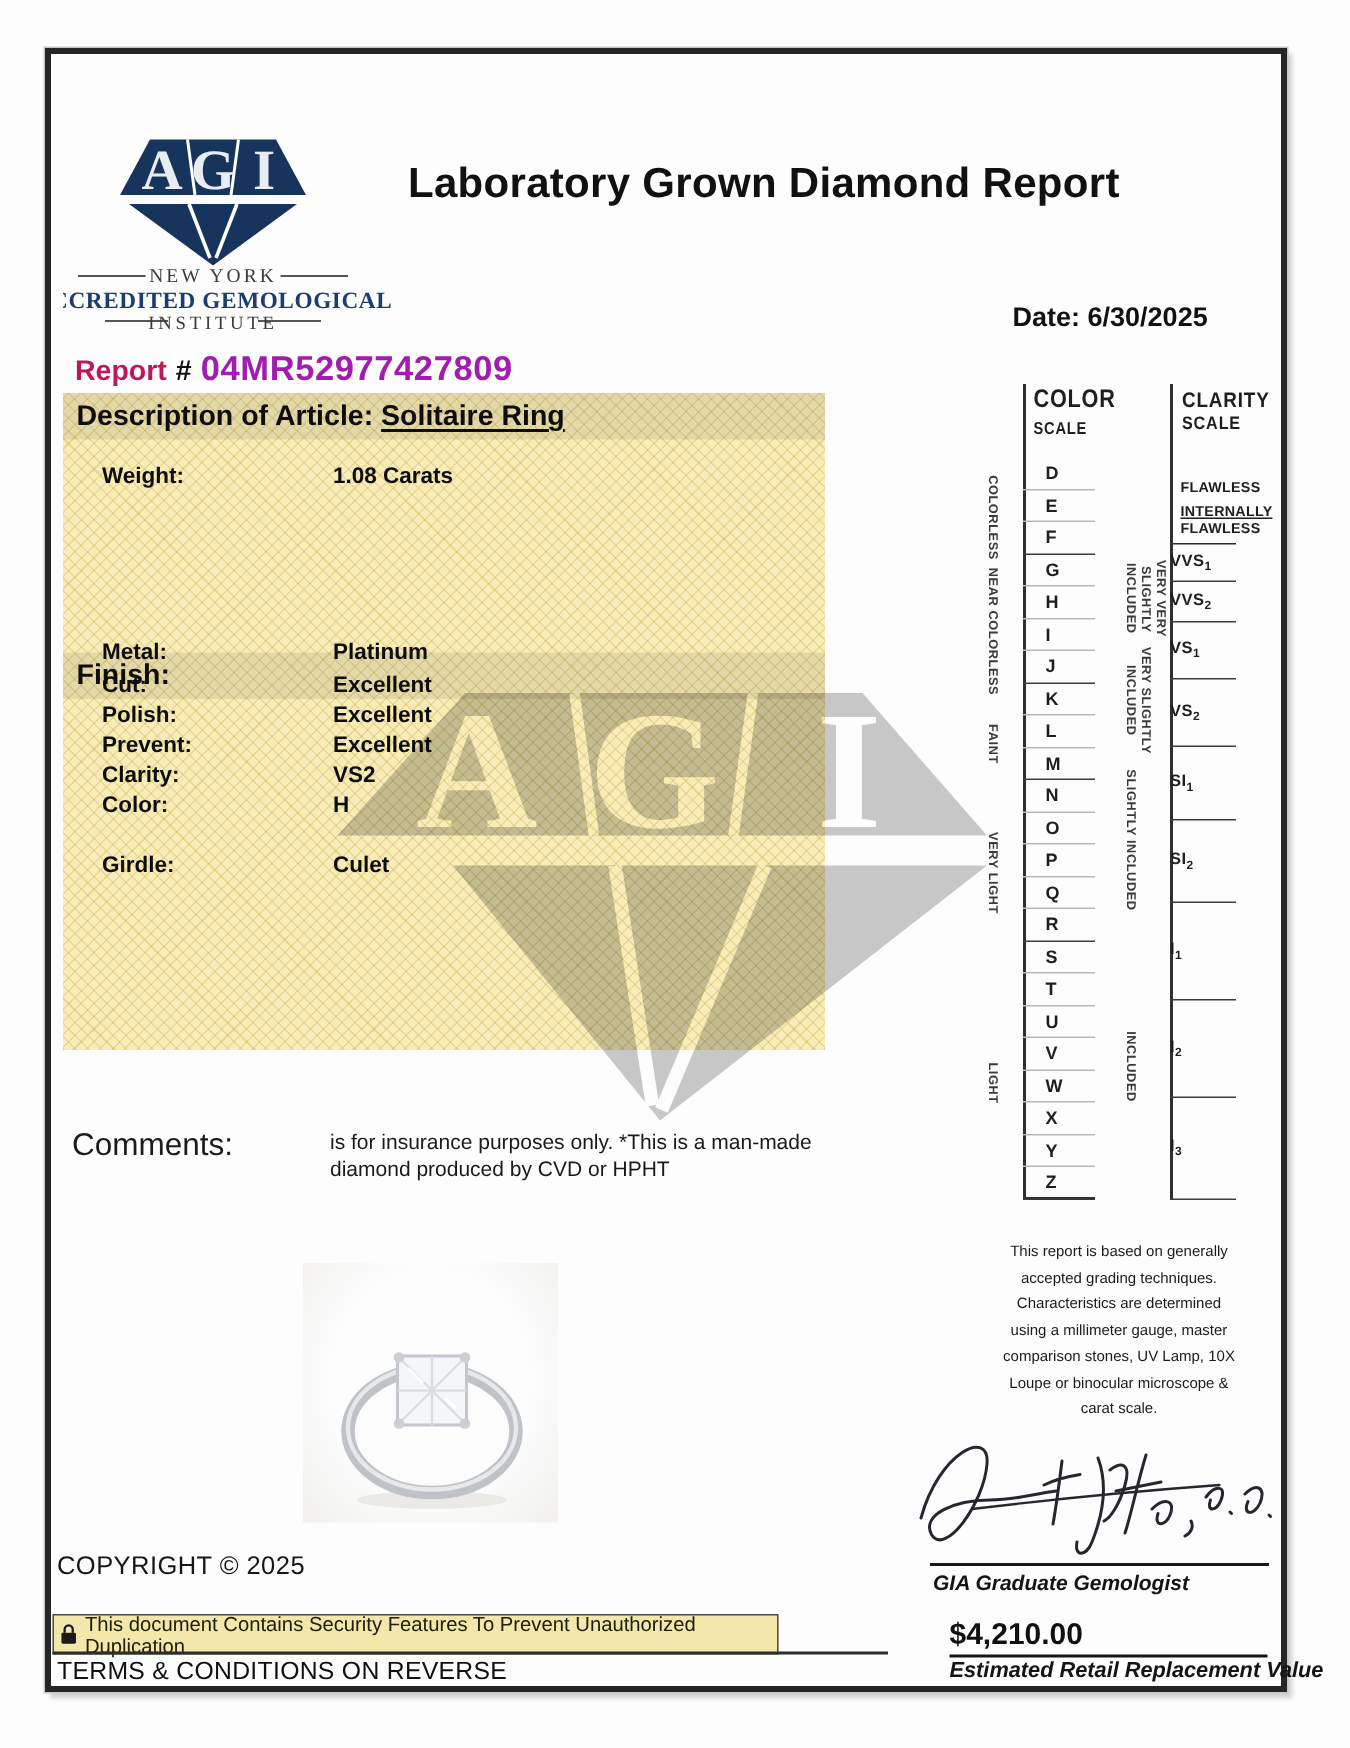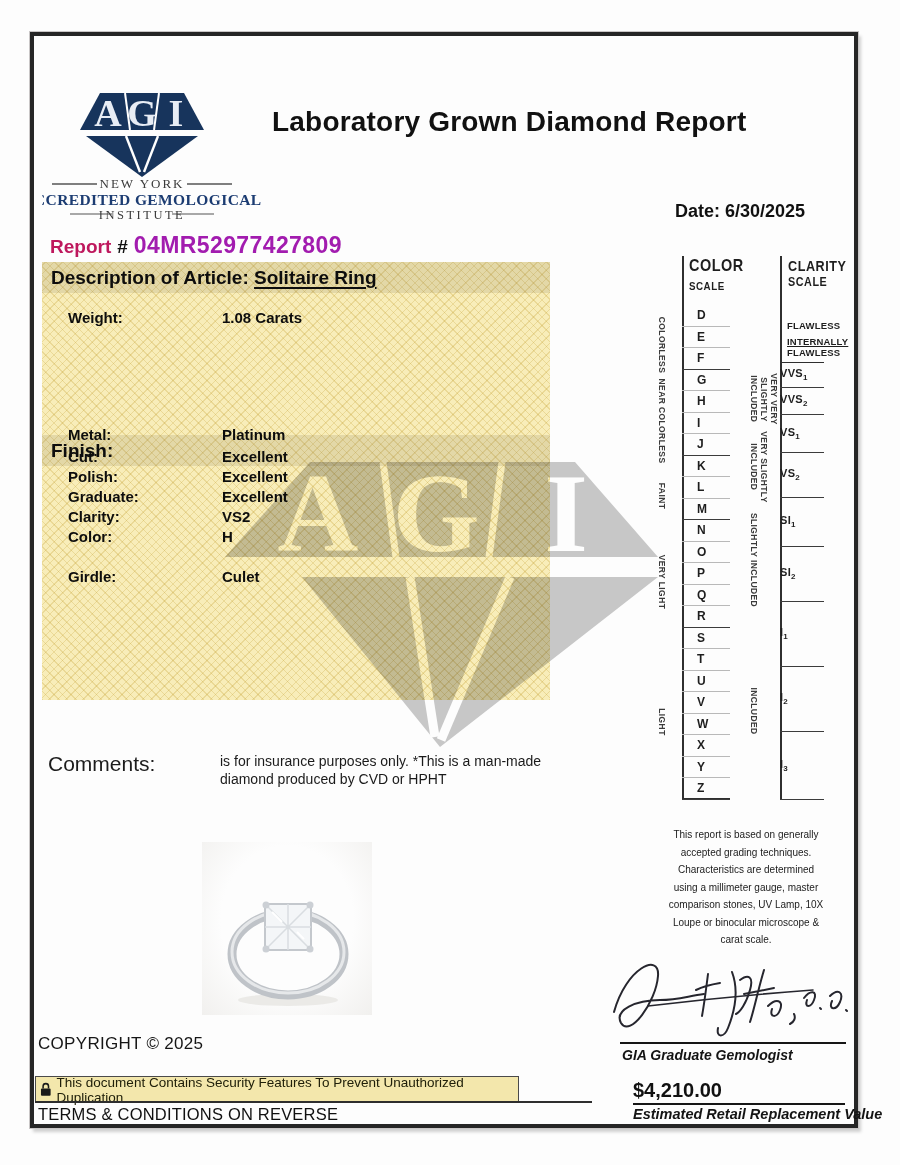--- a/index.html
+++ b/index.html
@@ -119,21 +119,21 @@
     </div>
     <div class="prow" style="top: 186px;">
       <div class="plabel">Cut:</div>
       <div class="pvalue">Excellent</div>
     </div>
     <div class="prow" style="top: 206px;">
       <div class="plabel">Polish:</div>
       <div class="pvalue">Excellent</div>
     </div>
     <div class="prow" style="top: 226px;">
-      <div class="plabel">Graduate:</div>
+      <div class="plabel">Prevent:</div>
       <div class="pvalue">Excellent</div>
     </div>
     <div class="prow" style="top: 246px;">
       <div class="plabel">Clarity:</div>
       <div class="pvalue">VS2</div>
     </div>
     <div class="prow" style="top: 266px;">
       <div class="plabel">Color:</div>
       <div class="pvalue">H</div>
     </div>

